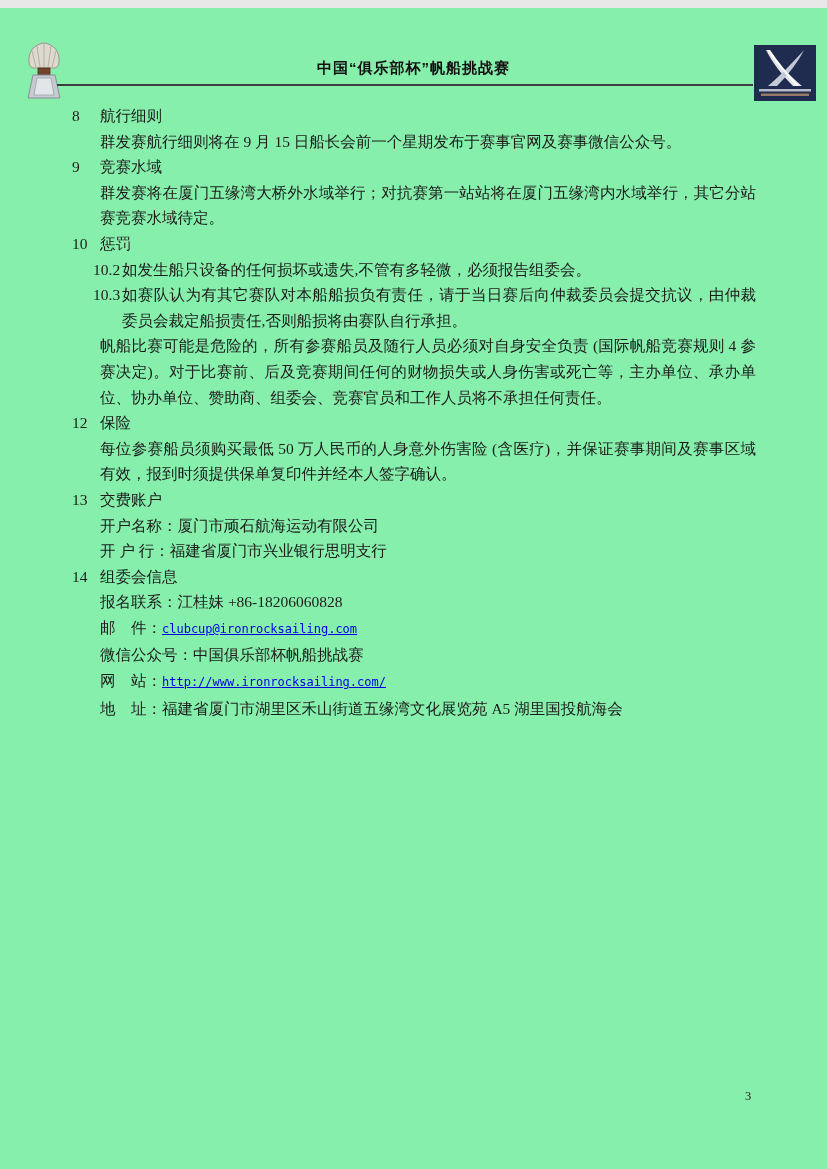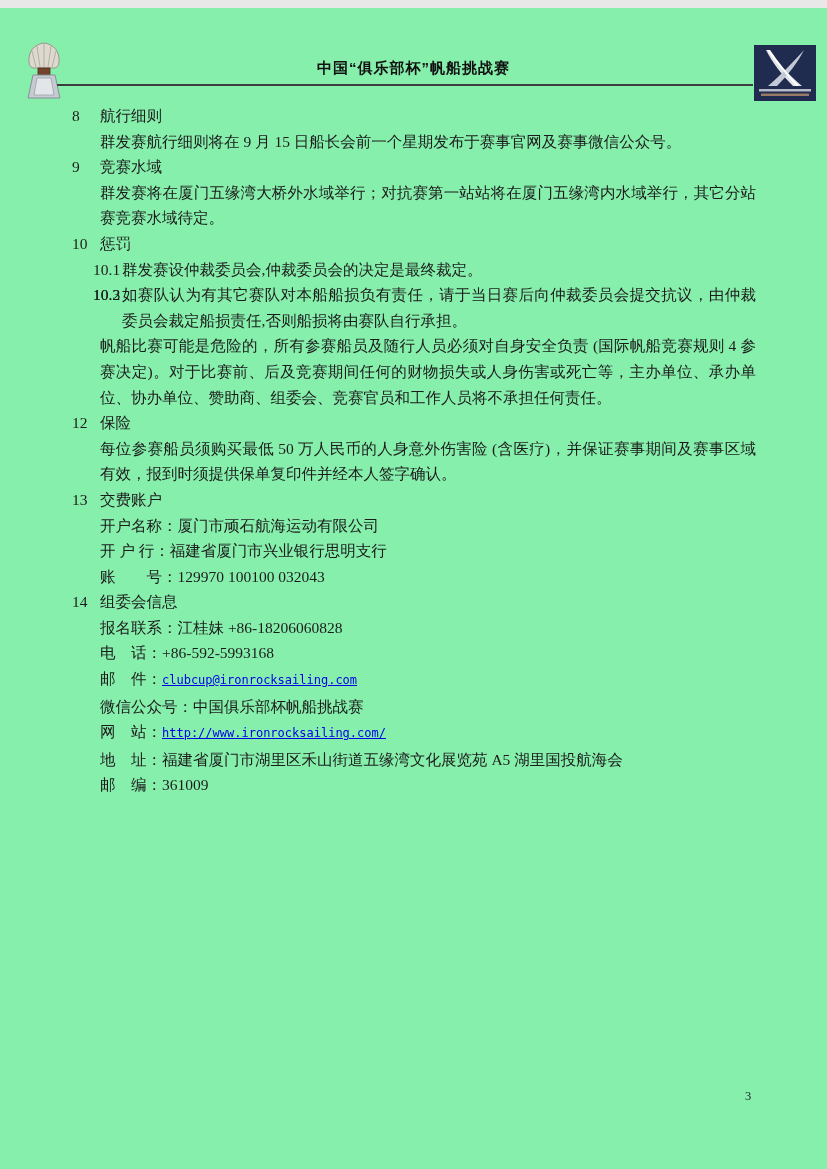--- a/index.html
+++ b/index.html
@@ -87,25 +87,22 @@
       </div>
       <p class="para">群发赛将在厦门五缘湾大桥外水域举行；对抗赛第一站站将在厦门五缘湾内水域举行，其它分站赛竞赛水域待定。</p>
     </section>
 
     <section>
       <div class="sec-head">
         <span class="sec-num">10</span>
         <span class="sec-title">惩罚</span>
       </div>
       <div class="subitem">
-        <span class="sub-num">10.1</span>
-        <span class="sub-text">群发赛设仲裁委员会,仲裁委员会的决定是最终裁定。</span>
-      </div>
-      <div class="subitem">
         <span class="sub-num">10.2</span>
+        <span class="sub-text">如发生船只设备的任何损坏或遗失,不管有多轻微，必须报告组委会。</span>
       </div>
       <div class="subitem">
         <span class="sub-num">10.3</span>
         <span class="sub-text">如赛队认为有其它赛队对本船船损负有责任，请于当日赛后向仲裁委员会提交抗议，由仲裁委员会裁定船损责任,否则船损将由赛队自行承担。</span>
       </div>
     </section>
 
     <section>
       <p class="para">帆船比赛可能是危险的，所有参赛船员及随行人员必须对自身安全负责 (国际帆船竞赛规则 4 参赛决定)。对于比赛前、后及竞赛期间任何的财物损失或人身伤害或死亡等，主办单位、承办单位、协办单位、赞助商、组委会、竞赛官员和工作人员将不承担任何责任。</p>
     </section>
@@ -122,49 +119,40 @@
       <div class="sec-head">
         <span class="sec-num">13</span>
         <span class="sec-title">交费账户</span>
       </div>
       <div class="field">
         <span class="f-label">开户名称</span><span>：</span><span class="f-value">厦门市顽石航海运动有限公司</span>
       </div>
       <div class="field">
         <span class="f-label">开 户 行</span><span>：</span><span class="f-value">福建省厦门市兴业银行思明支行</span>
       </div>
-      <div class="field">
-        <span class="f-label">账　　号</span><span>：</span><span class="f-value">129970 100100 032043</span>
-      </div>
     </section>
 
     <section>
       <div class="sec-head">
         <span class="sec-num">14</span>
         <span class="sec-title">组委会信息</span>
       </div>
       <div class="field">
         <span class="f-label">报名联系</span><span>：</span><span class="f-value">江桂妹 +86-18206060828</span>
-      </div>
-      <div class="field">
-        <span class="f-label">电　话</span><span>：</span><span class="f-value">+86-592-5993168</span>
       </div>
       <div class="field">
         <span class="f-label">邮　件</span><span>：</span><a class="doclink">clubcup@ironrocksailing.com</a>
       </div>
       <div class="field">
         <span class="f-label">微信公众号</span><span>：</span><span class="f-value">中国俱乐部杯帆船挑战赛</span>
       </div>
       <div class="field">
         <span class="f-label">网　站</span><span>：</span><a class="doclink">http://www.ironrocksailing.com/</a>
       </div>
       <div class="field">
         <span class="f-label">地　址</span><span>：</span><span class="f-value">福建省厦门市湖里区禾山街道五缘湾文化展览苑 A5 湖里国投航海会</span>
       </div>
-      <div class="field">
-        <span class="f-label">邮　编</span><span>：</span><span class="f-value">361009</span>
-      </div>
     </section>
 
   </main>
 
   <div class="page-number">3</div>
 </div>
 
 </body></html>

